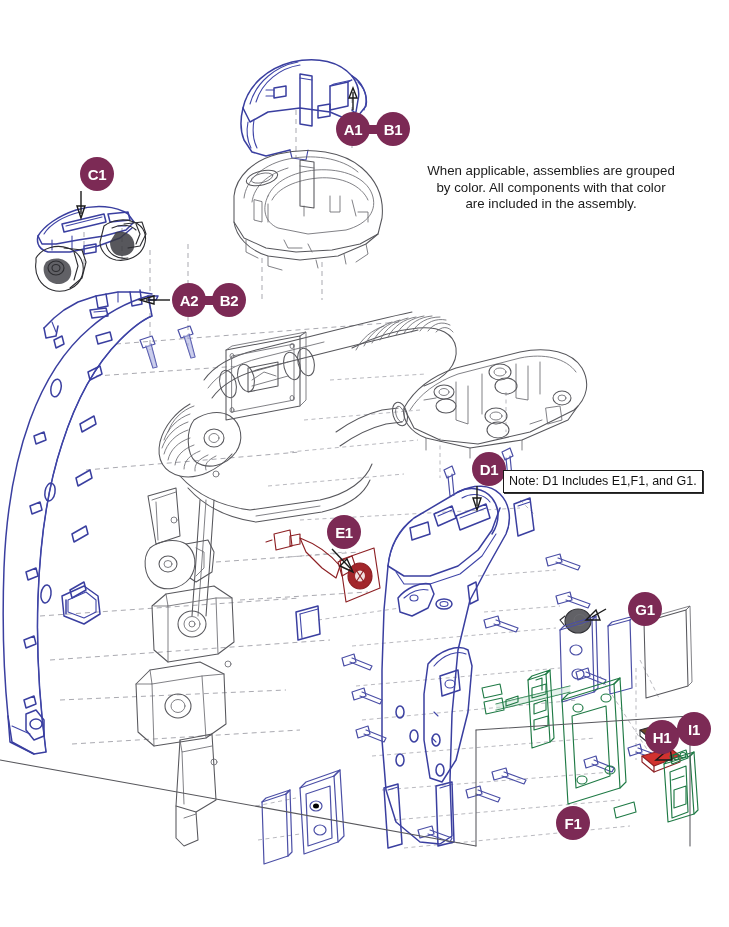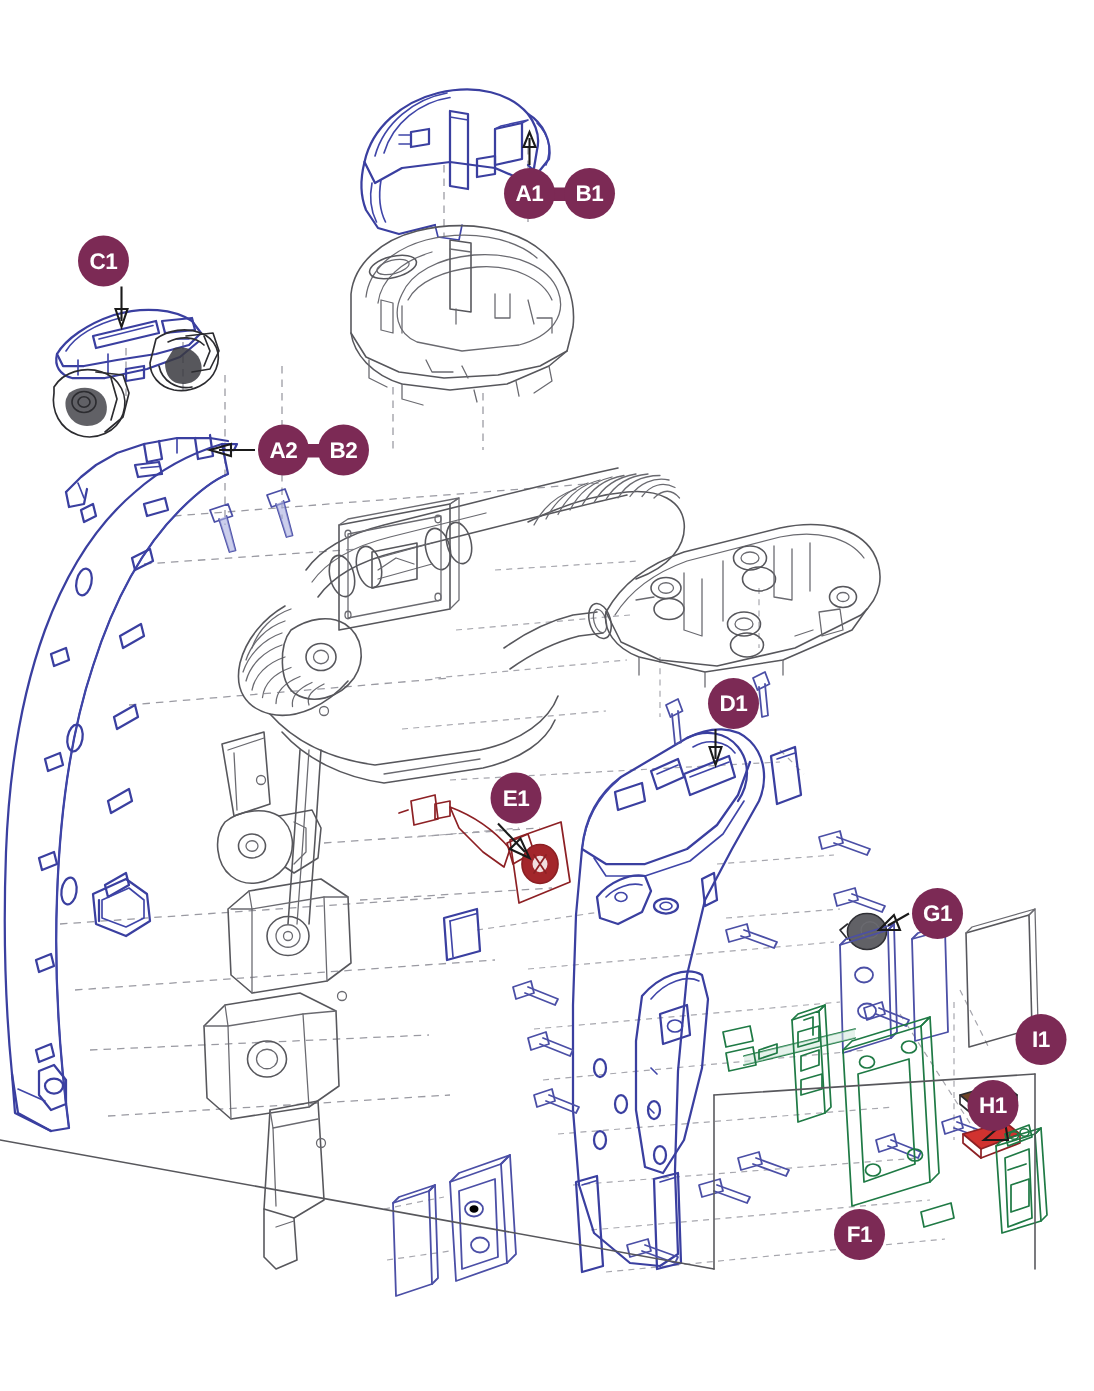--- a/index.html
+++ b/index.html
@@ -641,30 +641,34 @@
     </g>
 
   </svg>
 
   <div class="callout-group" style="left:336px;top:112px;">
     <div class="callout">A1</div>
     <div class="joiner"></div>
     <div class="callout">B1</div>
   </div>
 
-  <div class="callout" style="left:52px;top:157px;">C1</div>
+  <div class="callout" style="left:80px;top:157px;">C1</div>
 
   <div class="callout-group" style="left:172px;top:283px;text-align:right;">
     <div class="callout">A2</div>
     <div class="joiner"></div>
     <div class="callout">B2</div>
   </div>
 
   <div class="callout" style="left:472px;top:452px;">D1</div>
   <div class="callout" style="left:327px;top:515px;">E1</div>
-  <div class="callout" style="left:608px;top:592px;">G1</div>
+  <div class="callout" style="left:628px;top:592px;">G1</div>
   <div class="callout" style="left:645px;top:720px;">H1</div>
-  <div class="callout" style="left:677px;top:676px;text-align:right;">I1</div>
+  <div class="callout" style="left:677px;top:712px;text-align:right;">I1</div>
   <div class="callout" style="left:556px;top:778px;margin-top:28px;">F1</div>
 
-
+  <div class="legend-text" style="left:408px;top:163px;width:286px;">When applicable, assemblies are grouped
+by color. All components with that color
+are included in the assembly.</div>
+
+  <div class="note-box" style="left:503px;top:470px;">Note: D1 Includes E1,F1, and G1.</div>
 
 </div>
 
 </body></html>

